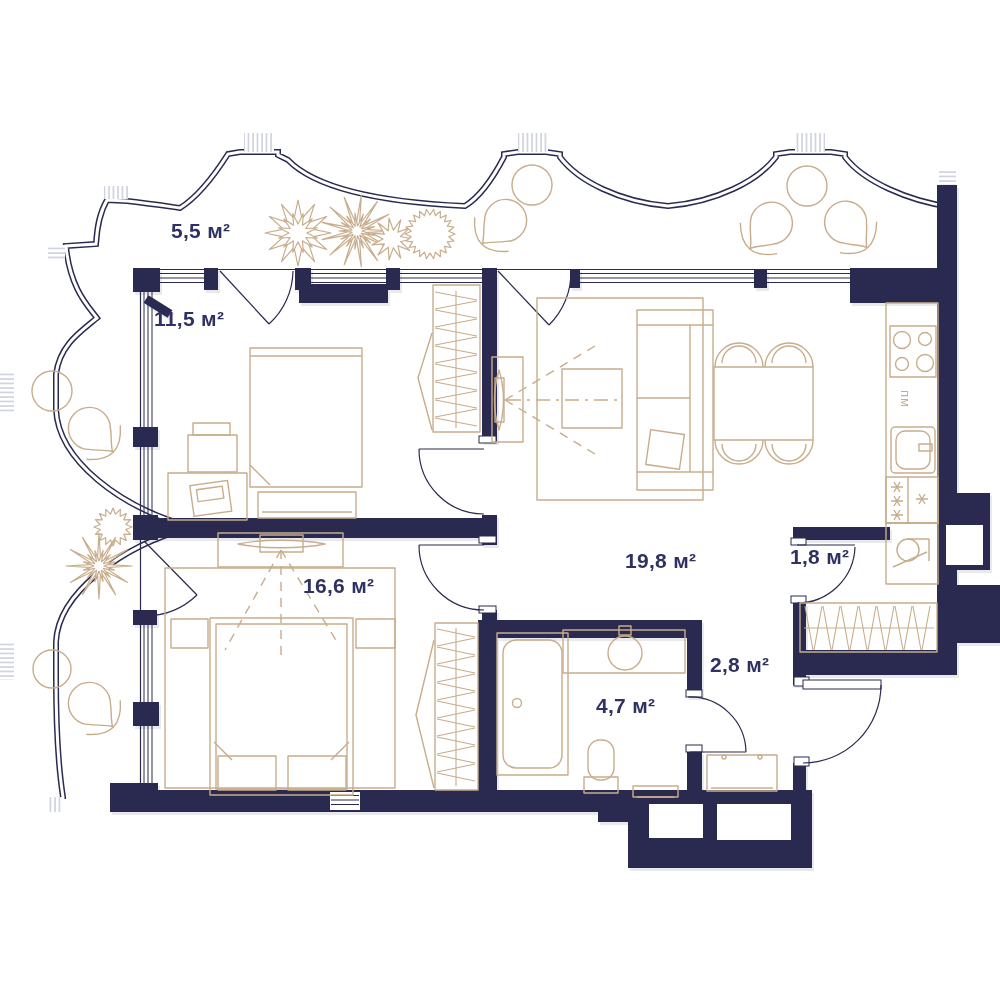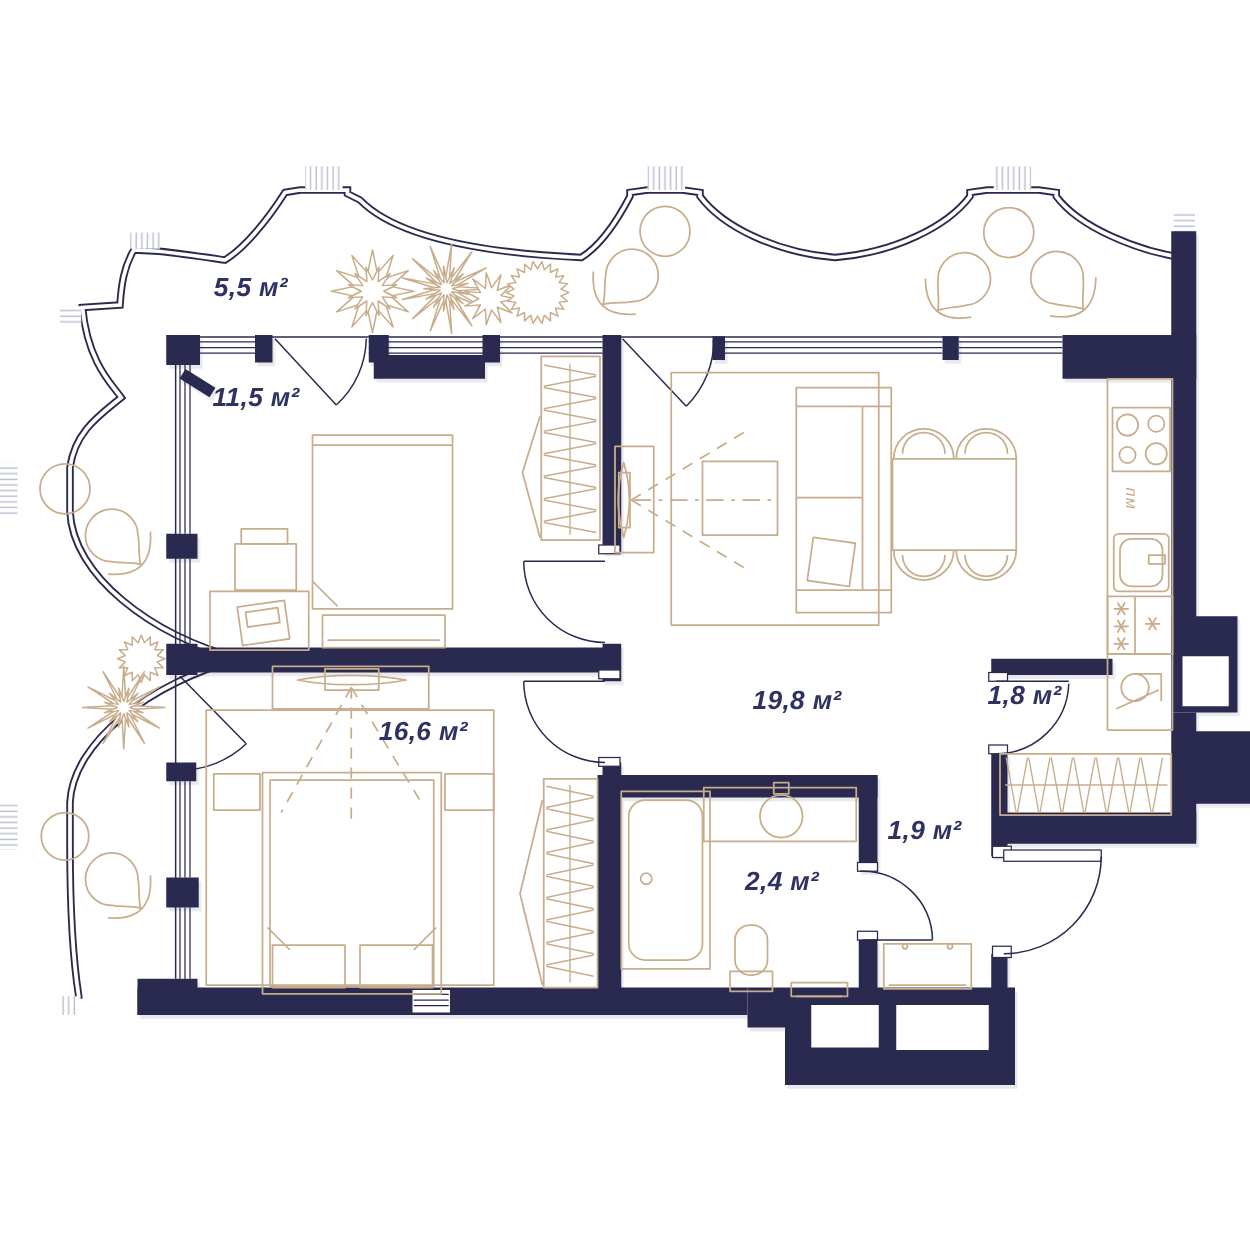--- a/index.html
+++ b/index.html
@@ -3,21 +3,21 @@
 <meta charset="utf-8">
 <style>
   :root{
     --walls:#2a2a51;
     --furniture:#c8ad8c;
     --labels:#2e3162;
     --background:#ffffff;
   }
   html,body{margin:0;padding:0;background:var(--background);}
   .stage{position:relative;width:1000px;height:1000px;background:var(--background);
-         font-family:"Liberation Sans", sans-serif;overflow:hidden;font-style:italic;}
+         font-family:"Liberation Sans", sans-serif;overflow:hidden;}
   svg{position:absolute;left:0;top:0;}
   
   .w   {fill:var(--walls);stroke:none;}
   .wg  {filter:drop-shadow(2px 3px 0 rgba(42,42,81,.10));}
   .wh  {fill:#fff;stroke:none;}
   .nl  {stroke:var(--walls);fill:none;stroke-width:1.2;}
   .nlt {stroke:var(--walls);fill:none;stroke-width:1;}
   .door{stroke:var(--walls);fill:none;stroke-width:1.2;}
   .frame{fill:#fff;stroke:var(--walls);stroke-width:1;}
   .f   {stroke:var(--furniture);fill:none;stroke-width:1.4;stroke-linejoin:round;}
@@ -388,20 +388,20 @@
     <polygon class="plant" points="374.5,235.4 361.4,233.3 370.4,243.0 359.8,235.1 363.3,247.8 357.6,236.0 354.8,248.9 355.2,235.7 346.7,245.8 353.2,234.3 341.0,239.3 352.1,232.2 339.0,231.0 352.1,229.8 341.1,222.6 353.3,227.7 346.8,216.2 355.2,226.3 354.9,213.1 357.6,226.0 363.4,214.2 359.9,226.9 370.5,219.1 361.4,228.7 374.5,226.7 362.0,231.0"></polygon>
     <polygon class="plant" points="413.0,239.0 400.6,241.5 409.7,250.4 397.9,245.8 400.7,258.1 393.3,247.9 389.0,259.8 388.3,247.2 378.2,254.9 384.4,243.9 371.9,244.9 383.0,239.0 371.9,233.1 384.4,234.1 378.2,223.1 388.3,230.8 389.0,218.2 393.3,230.1 400.7,219.9 397.9,232.2 409.7,227.6 400.6,236.5"></polygon>
     <polygon class="plant" points="455.0,234.0 448.8,236.7 454.0,241.0 447.3,241.9 451.0,247.5 444.4,246.4 446.4,252.9 440.3,250.0 440.4,256.7 435.4,252.2 433.6,258.7 430.0,253.0 426.4,258.7 424.6,252.2 419.6,256.7 419.7,250.0 413.6,252.9 415.6,246.4 409.0,247.5 412.7,241.9 406.0,241.0 411.2,236.7 405.0,234.0 411.2,231.3 406.0,227.0 412.7,226.1 409.0,220.5 415.6,221.6 413.6,215.1 419.7,218.0 419.6,211.3 424.6,215.8 426.4,209.3 430.0,215.0 433.6,209.3 435.4,215.8 440.4,211.3 440.3,218.0 446.4,215.1 444.4,221.6 451.0,220.5 447.3,226.1 454.0,227.0 448.8,231.3"></polygon>
     <polygon class="plant" points="132.0,527.0 125.8,529.5 130.6,534.3 123.8,534.2 126.4,540.4 120.2,537.8 120.3,544.6 115.5,539.8 113.0,546.0 110.5,539.8 105.7,544.6 105.8,537.8 99.6,540.4 102.2,534.2 95.4,534.3 100.2,529.5 94.0,527.0 100.2,524.5 95.4,519.7 102.2,519.8 99.6,513.6 105.8,516.2 105.7,509.4 110.5,514.2 113.0,508.0 115.5,514.2 120.3,509.4 120.2,516.2 126.4,513.6 123.8,519.8 130.6,519.7 125.8,524.5"></polygon>
     <polygon class="plant" points="132.0,566.0 104.8,567.6 127.6,582.5 103.2,570.2 115.5,594.6 100.6,571.8 99.0,599.0 97.4,571.8 82.5,594.6 94.8,570.2 70.4,582.5 93.2,567.6 66.0,566.0 93.2,564.4 70.4,549.5 94.8,561.8 82.5,537.4 97.4,560.2 99.0,533.0 100.6,560.2 115.5,537.4 103.2,561.8 127.6,549.5 104.8,564.4"></polygon>
     <polygon class="plant" points="114.5,570.1 103.3,568.5 110.3,577.3 101.5,570.3 103.1,581.5 99.0,571.0 94.9,581.5 96.5,570.3 87.7,577.3 94.7,568.5 83.5,570.1 94.0,566.0 83.5,561.9 94.7,563.5 87.7,554.7 96.5,561.7 94.9,550.5 99.0,561.0 103.1,550.5 101.5,561.7 110.3,554.7 103.3,563.5 114.5,561.9 104.0,566.0"></polygon>
   </g>
 </svg>
 
 <div class="lbl" style="left:171px;top:219px">5,5 м²</div>
-<div class="lbl" style="left:170px;top:307px">11,5 м²</div>
+<div class="lbl" style="left:154px;top:307px">11,5 м²</div>
 <div class="lbl" style="left:303px;top:574px">16,6 м²</div>
-<div class="lbl" style="left:602px;top:549px">19,8 м²</div>
+<div class="lbl" style="left:625px;top:549px">19,8 м²</div>
 <div class="lbl" style="left:790px;top:545px">1,8 м²</div>
-<div class="lbl" style="left:710px;top:653px">1,9 м²</div>
-<div class="lbl" style="left:596px;top:694px">2,4 м²</div>
+<div class="lbl" style="left:710px;top:653px">2,8 м²</div>
+<div class="lbl" style="left:596px;top:694px">4,7 м²</div>
 <div class="lbl-small" style="left:913px;top:390px">пм</div>
 </div>
 
 </body></html>

